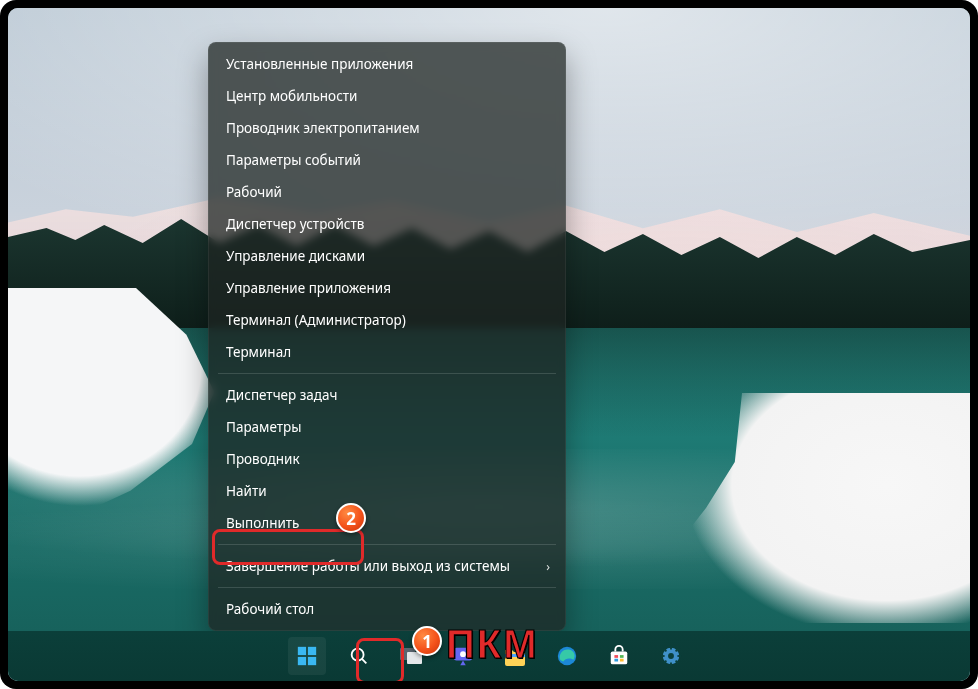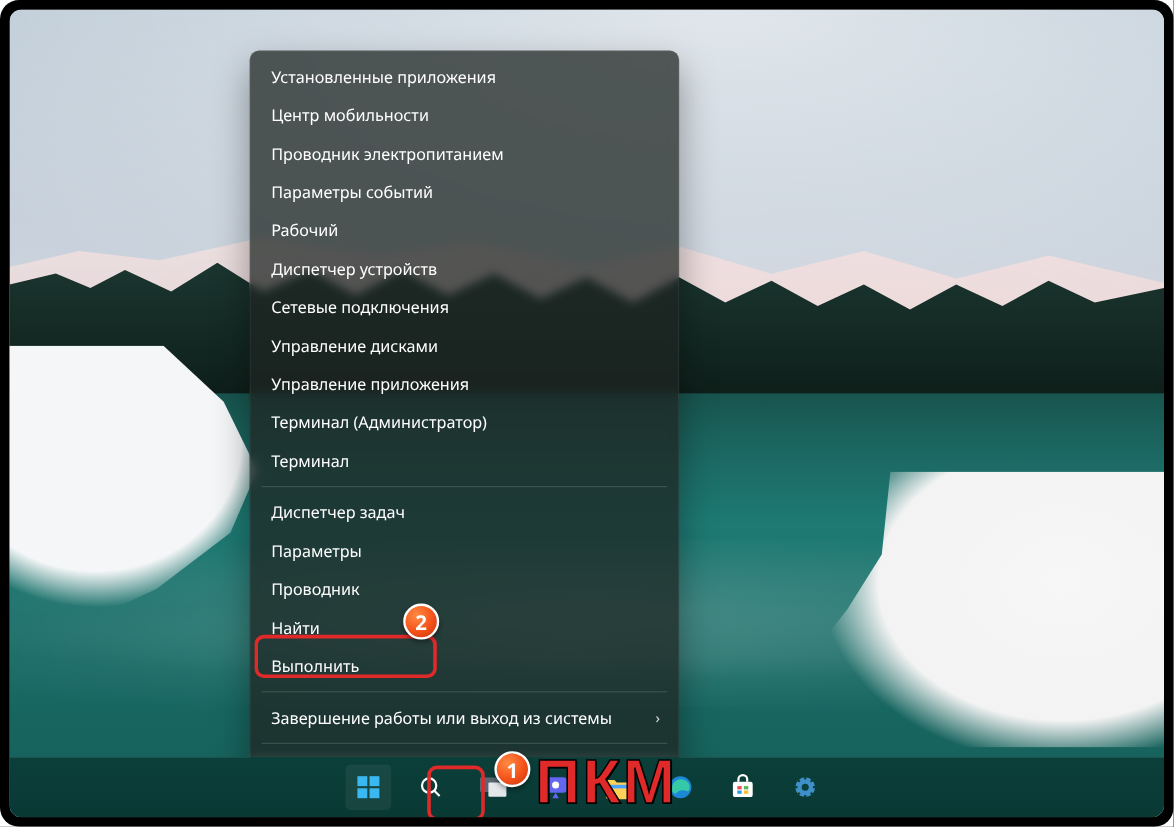--- a/index.html
+++ b/index.html
@@ -127,21 +127,21 @@
     border: 2px solid #fff;
     box-shadow: 0 2px 4px rgba(0,0,0,0.4);
     display: flex; align-items: center; justify-content: center;
     color: #fff; font-weight: 700; font-size: 17px;
     pointer-events: none;
   }
   .pkm-label {
     position: absolute;
     font-family: "Segoe UI", sans-serif;
     font-weight: 900;
-    font-size: 52px;
+    font-size: 40px;
     letter-spacing: 2px;
     color: #e02a2a;
     -webkit-text-stroke: 1.2px #000;
     text-shadow: 1px 1px 0 #000;
     pointer-events: none;
   }
 </style>
 </head>
 <body>
 
@@ -165,23 +165,20 @@
           <span>Проводник электропитанием</span>
         </div>
       <div class="menu-item">
           <span>Параметры событий</span>
         </div>
       <div class="menu-item">
           <span>Рабочий</span>
         </div>
       <div class="menu-item">
           <span>Диспетчер устройств</span>
-        </div>
-      <div class="menu-item">
-          <span>Сетевые подключения</span>
         </div>
       <div class="menu-item">
           <span>Управление дисками</span>
         </div>
       <div class="menu-item">
           <span>Управление приложения</span>
         </div>
       <div class="menu-item">
           <span>Терминал (Администратор)</span>
         </div>

